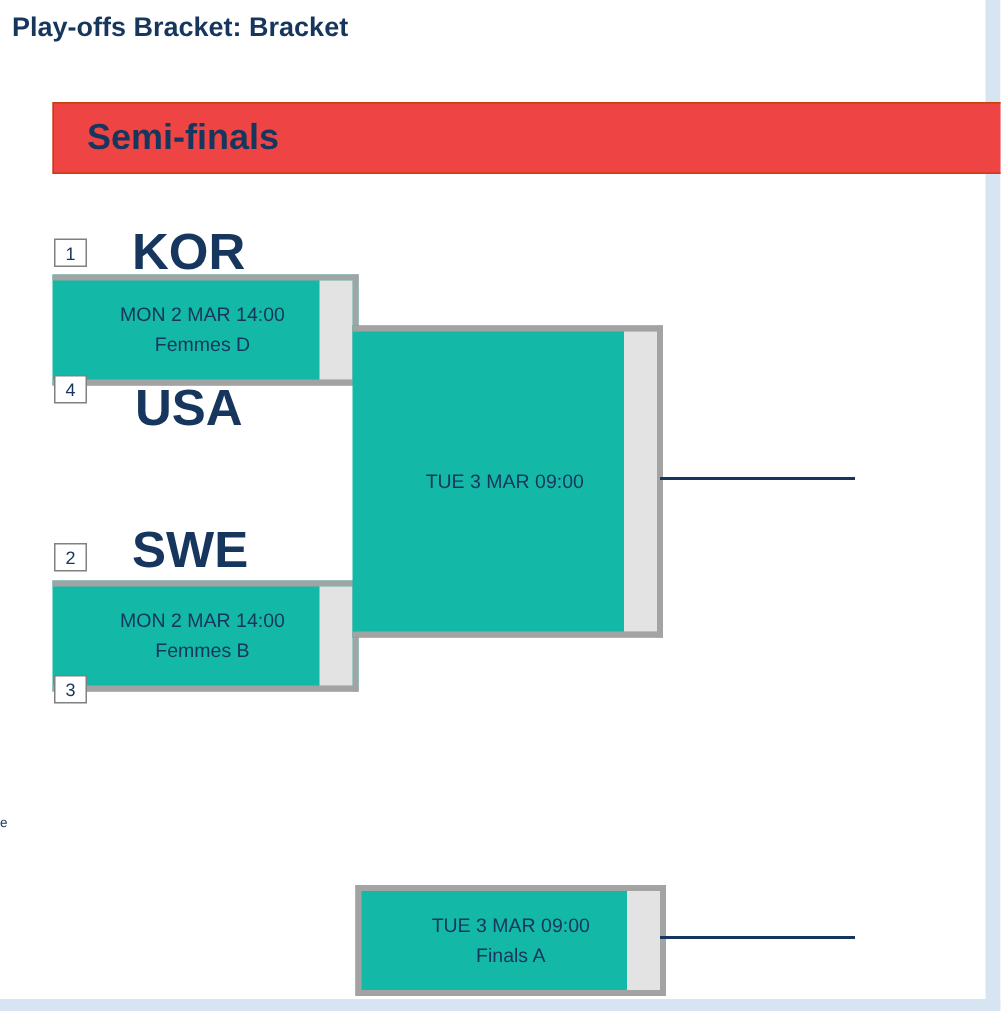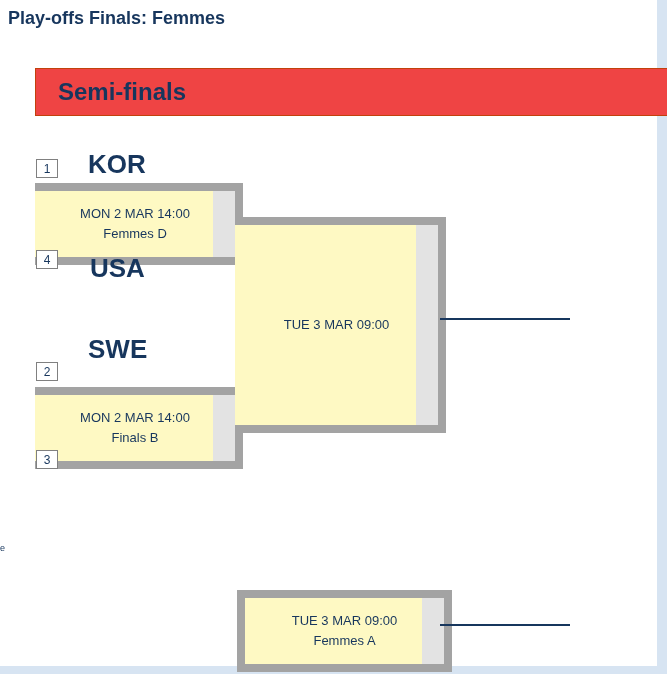--- a/index.html
+++ b/index.html
@@ -20,40 +20,40 @@
   .round-label{position:absolute;top:50%;transform:translateY(-50%);font-size:24px;font-weight:bold;white-space:nowrap;}
   .round-label.r1{left:22px;}
   .round-label.r2{left:285px;}
 
   .seed{
     position:absolute;width:20px;height:17px;
     border:1px solid #808080;background:#fff;
     font-size:12px;display:flex;align-items:center;justify-content:center;
     z-index:3;
   }
-  .team{position:absolute;font-size:26px;font-weight:bold;white-space:nowrap;z-index:2;}
+  .team{position:absolute;font-size:34px;font-weight:bold;white-space:nowrap;z-index:2;}
 
-  .match{position:absolute;background:#fef9c3;border:8px solid #a3a3a3;}
+  .match{position:absolute;background:#14b8a6;border:4px solid #a3a3a3;}
   .match.open-left{border-left:none;}
   .shade{position:absolute;top:0;right:0;width:22px;height:100%;background:#e3e3e3;}
   .match-text{position:absolute;left:0;width:100%;text-align:center;font-size:13px;line-height:20px;z-index:2;}
   .match-text.top{top:13px;}
   .match-text.middle{top:50%;transform:translateY(-50%);}
 
   .out-line{position:absolute;height:0;border-top:2px solid #17365d;}
 </style>
 </head>
 <body>
 
 <div class="page">
 
   <div class="edge-right"></div>
   <div class="edge-bottom"></div>
 
-  <div class="title">Play-offs Finals: Femmes</div>
+  <div class="title">Play-offs Bracket: Bracket</div>
   <div class="edge-artifact">e</div>
 
   <div class="header-box">
     <span class="round-label r1">Semi-finals</span>
   </div>
 
   <div class="seed" style="left:36px;top:159px">1</div>
   <div class="team" style="left:88px;top:149px">KOR</div>
 
   <div class="match open-left" style="left:35px;top:183px;width:200px;height:66px">
@@ -61,42 +61,42 @@
     <div class="match-text top">
       <div>MON 2 MAR 14:00</div>
       <div>Femmes D</div>
     </div>
   </div>
 
   <div class="seed" style="left:36px;top:250px">4</div>
   <div class="team" style="left:90px;top:253px">USA</div>
 
   <div class="seed" style="left:36px;top:362px">2</div>
-  <div class="team" style="left:88px;top:334px">SWE</div>
+  <div class="team" style="left:88px;top:348px">SWE</div>
 
   <div class="match open-left" style="left:35px;top:387px;width:200px;height:66px">
     <div class="shade"></div>
     <div class="match-text top">
       <div>MON 2 MAR 14:00</div>
-      <div>Finals B</div>
+      <div>Femmes B</div>
     </div>
   </div>
 
   <div class="seed" style="left:36px;top:450px">3</div>
 
   <div class="match open-left" style="left:235px;top:217px;width:203px;height:200px">
     <div class="shade"></div>
     <div class="match-text middle">
       <div>TUE 3 MAR 09:00</div>
     </div>
   </div>
   <div class="out-line" style="left:440px;top:318px;width:130px"></div>
 
   <div class="match" style="left:237px;top:590px;width:199px;height:66px">
     <div class="shade"></div>
     <div class="match-text top">
       <div>TUE 3 MAR 09:00</div>
-      <div>Femmes A</div>
+      <div>Finals A</div>
     </div>
   </div>
   <div class="out-line" style="left:440px;top:624px;width:130px"></div>
 
 </div>
 
 </body></html>

